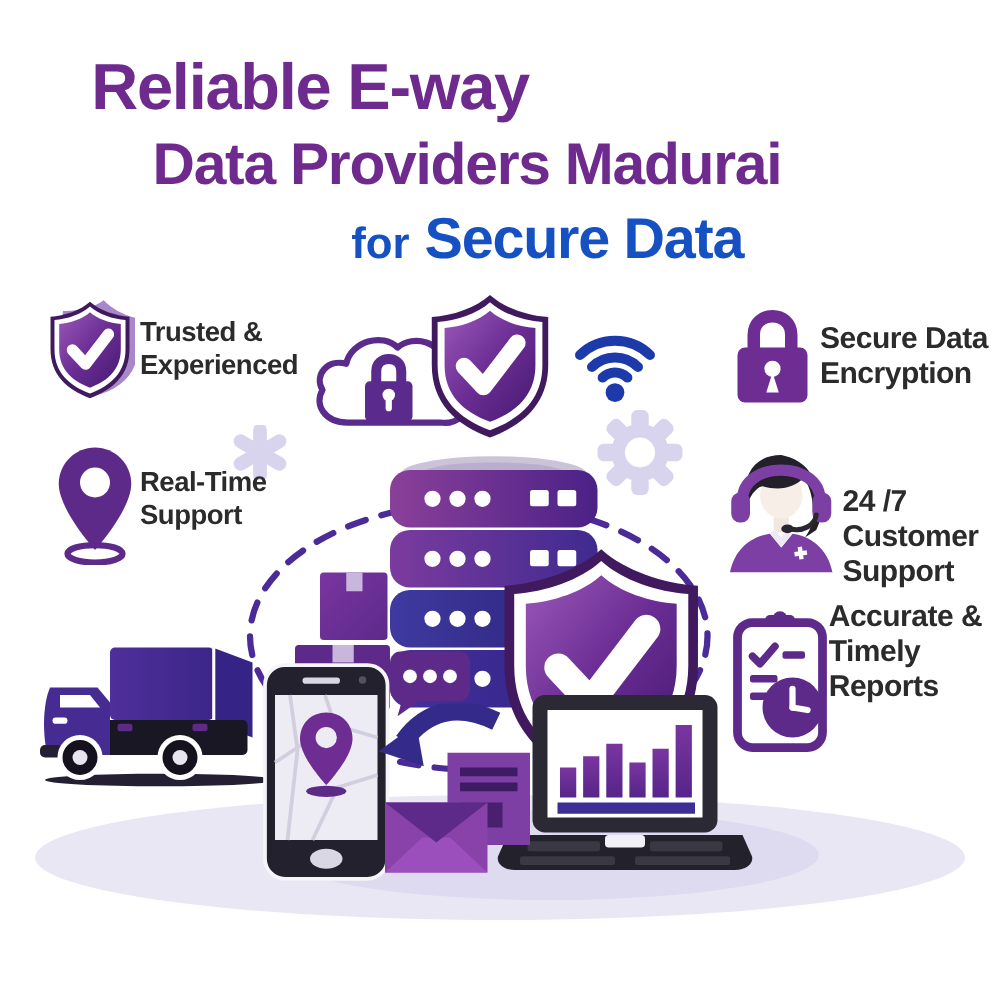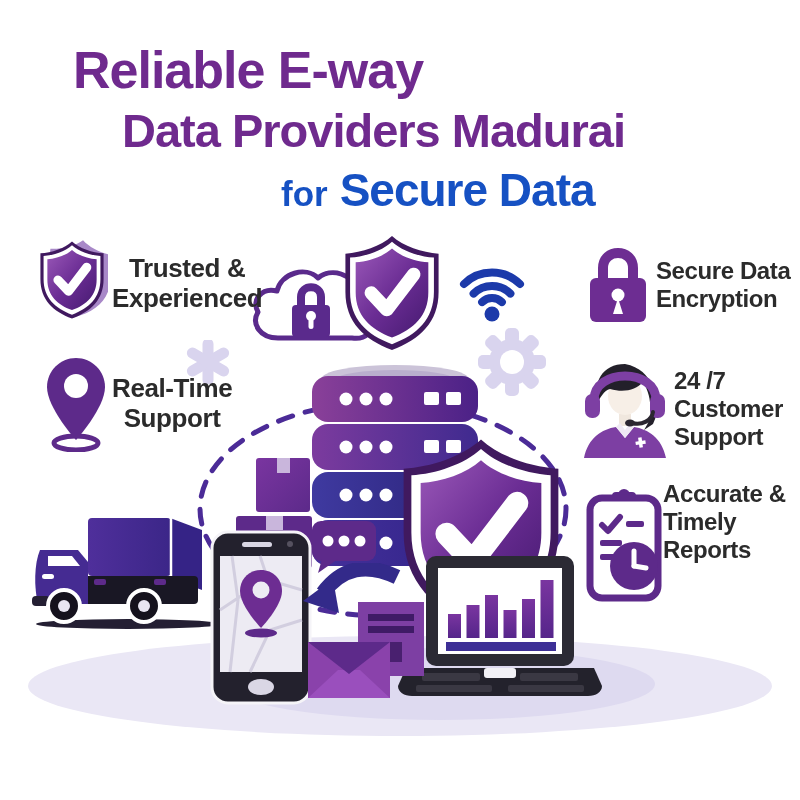--- a/index.html
+++ b/index.html
@@ -10,21 +10,21 @@
   
   .t1{left:73px;top:40px;font-size:52px;font-weight:700;color:#6f2a8e;letter-spacing:-1px;white-space:nowrap;text-align:right;}
   .t2{left:122px;top:103px;font-size:47px;font-weight:700;color:#6f2a8e;letter-spacing:-1px;white-space:nowrap;}
   .t3{left:237px;top:163px;white-space:nowrap;color:#1651c3;margin-left:44px;}
   .t3 .small{font-size:35px;font-weight:700;margin-right:12px;}
   .t3 .large{font-size:46px;font-weight:700;letter-spacing:-1px;}
 
   
   .feat{position:absolute;font-weight:700;color:#2b2b2b;letter-spacing:-0.4px;}
   .feat div{line-height:1.16;}
-  .fs-left{font-size:26px;text-align:center;}
+  .fs-left{font-size:22px;}
   .fs-right{font-size:24px;}
 
   
   .bg-ellipse1{left:28px;top:636px;width:744px;height:100px;border-radius:50%;background:#eae7f5;}
   .bg-ellipse2{left:225px;top:648px;width:430px;height:72px;border-radius:50%;background:#dedaf0;}
 </style>
 </head>
 <body>
 
 <div class="canvas">
@@ -287,21 +287,21 @@
     <path d="M14 44C14 12 76 12 76 44" stroke="#7d3fa3" stroke-width="9" fill="none" stroke-linecap="round"></path>
     <rect x="5" y="38" width="15" height="24" rx="7" fill="#7d3fa3"></rect>
     <rect x="70" y="38" width="15" height="24" rx="7" fill="#7d3fa3"></rect>
     <path d="M4 102C8 82 22 73 36 71L45 82L54 71C68 73 82 82 86 102Z" fill="#7d3fa3"></path>
     <polygon points="36,71 45,82 54,71 50,67 45,74 40,67" fill="#efe9f4"></polygon>
     <rect x="55.5" y="85" width="10" height="3.5" fill="#ffffff" transform="rotate(-8 60 86)"></rect>
     <rect x="58.7" y="81.5" width="3.5" height="10" fill="#ffffff" transform="rotate(-8 60 86)"></rect>
     <path d="M73 56C72 64 62 70 52 67" stroke="#2a2630" stroke-width="4" fill="none" stroke-linecap="round"></path>
     <ellipse cx="50" cy="67" rx="5" ry="3.5" fill="#2a2630"></ellipse>
   </svg>
-  <div class="feat fs-right" style="left:674px;top:367px">
+  <div class="feat fs-right" style="left:674px;top:388px">
     <div>24 /7</div>
     <div>Customer</div>
     <div>Support</div>
   </div>
 
   <svg class="abs" style="left:582px;top:488px" width="84" height="118" viewBox="0 0 84 118">
     <circle cx="42" cy="7" r="6" fill="#5d2a8a"></circle>
     <rect x="30" y="4" width="24" height="12" rx="4" fill="#5d2a8a"></rect>
     <rect x="8" y="10" width="68" height="100" rx="12" fill="#ffffff" stroke="#5d2a8a" stroke-width="7"></rect>
     <path d="M20 37L26 43L38 29" stroke="#5d2a8a" stroke-width="6" fill="none" stroke-linecap="round" stroke-linejoin="round"></path>

